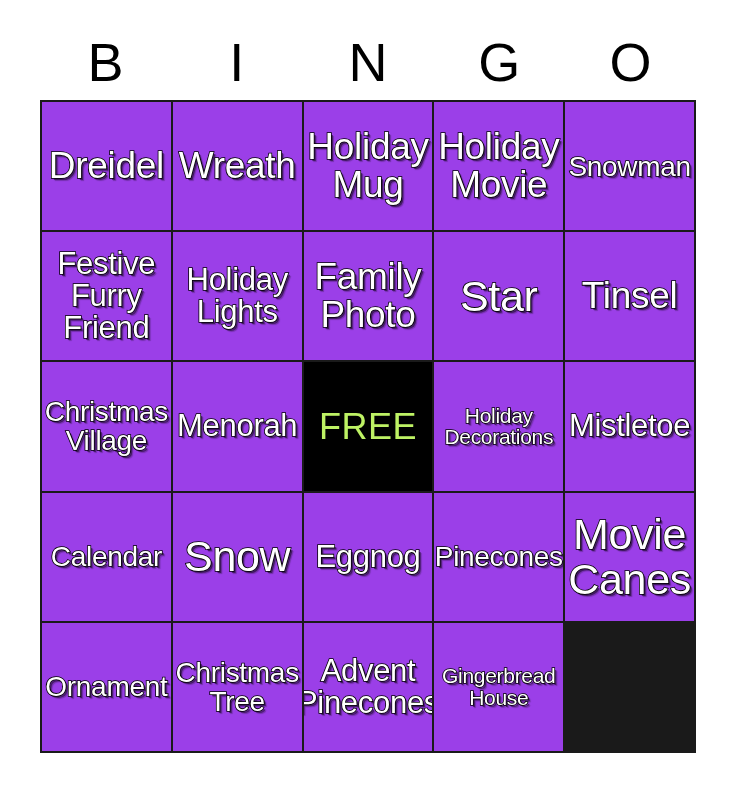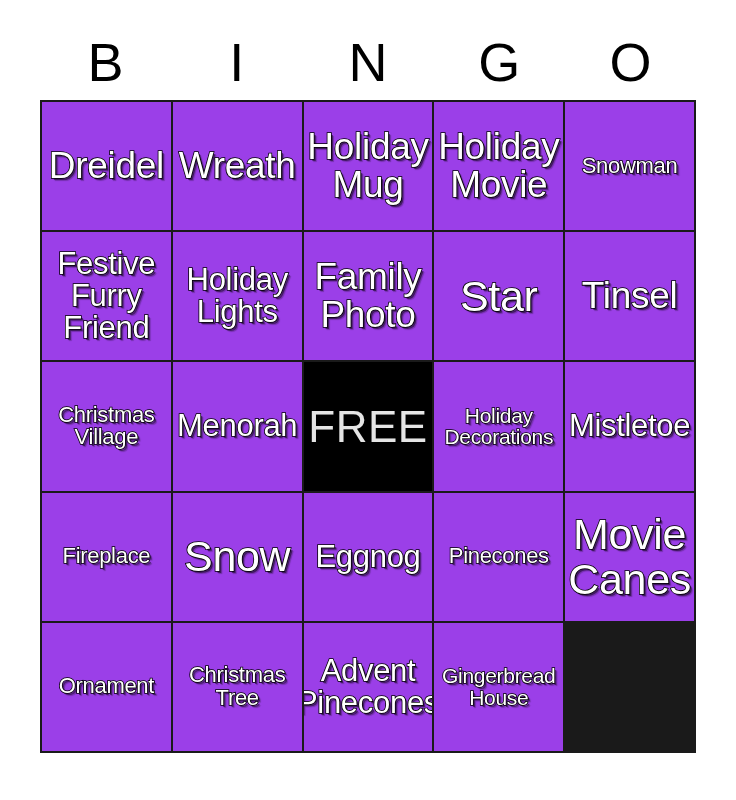--- a/index.html
+++ b/index.html
@@ -81,30 +81,30 @@
     text-shadow:
       2px 2px 0 rgba(0,0,0,0.45),
       3px 3px 1px rgba(0,0,0,0.25);
     white-space: pre-line;
   }
 
   
   .fs-xl   { font-size: 43px; text-align: center; }
   .fs-lg   { font-size: 37px; }
   .fs-md   { font-size: 31px; }
-  .fs-sm   { font-size: 22px; }
+  .fs-sm   { font-size: 28px; }
   .fs-xs   { font-size: 21px; }
 
   
   .cell.free {
     background: #000000;
   }
   .cell.free .cell-text {
-    font-size: 44px;
-    color: #e5e5e5;
+    font-size: 36px;
+    color: #bef264;
     -webkit-text-stroke: 0;
     text-shadow: none;
     letter-spacing: 0.5px;
   }
 </style>
 </head>
 <body>
 
 <div id="bingo-card">
 
@@ -164,21 +164,21 @@
         <span class="cell-text fs-xl">FREE</span>
       </div>
       <div class="cell">
         <span class="cell-text fs-xs">Holiday
 Decorations</span>
       </div>
       <div class="cell">
         <span class="cell-text fs-md">Mistletoe</span>
       </div>
       <div class="cell">
-        <span class="cell-text fs-sm">Fireplace</span>
+        <span class="cell-text fs-sm">Calendar</span>
       </div>
       <div class="cell">
         <span class="cell-text fs-xl">Snow</span>
       </div>
       <div class="cell">
         <span class="cell-text fs-md">Eggnog</span>
       </div>
       <div class="cell">
         <span class="cell-text fs-sm">Pinecones</span>
       </div>

